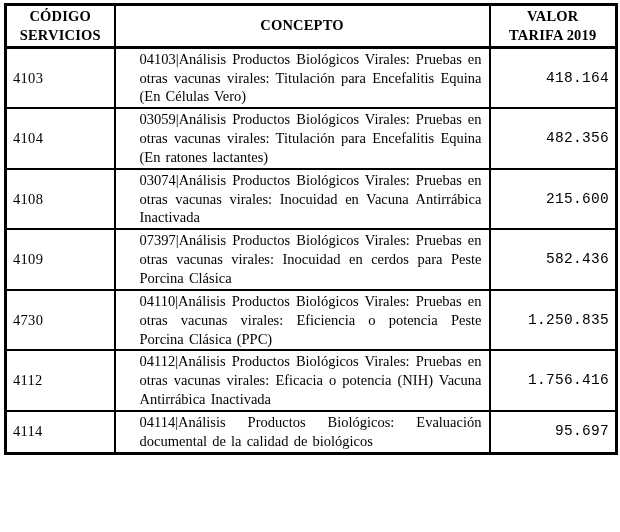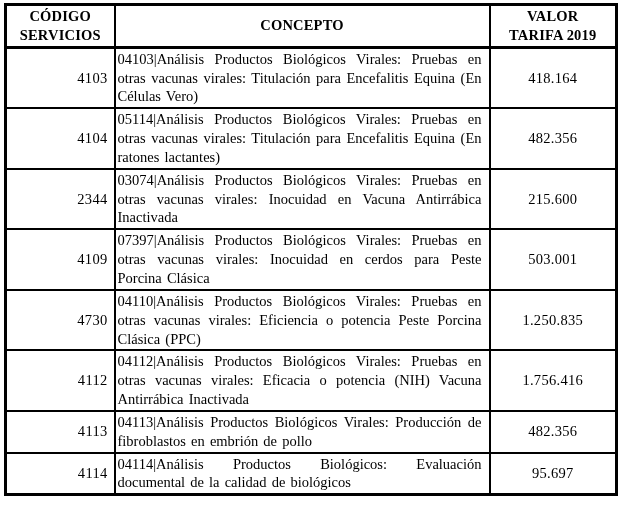--- a/index.html
+++ b/index.html
@@ -37,32 +37,33 @@
   }
   th {
     font-weight: bold;
     text-align: center;
     white-space: pre-line;
     height: 40px;
     border-bottom-width: 3px;
     letter-spacing: 0.2px;
   }
   td.code-cell {
-    text-align: right;
+    text-align: left;
     letter-spacing: 0.3px;
   }
   td.concept-cell {
     text-align: justify;
     text-justify: inter-word;
     word-spacing: 1.5px;
-    padding: 1px 7px 1px 2px;
+    padding: 1px 7px 1px 24px;
   }
   td.value-cell {
-    text-align: center;
+    text-align: right;
     letter-spacing: 0.3px;
+    font-family: Liberation Mono, monospace;
   }
   tr.row-tall  td { height: 57px; }
   tr.row-short td { height: 37px; }
 </style>
 </head>
 <body>
 
 <div class="page">
   <table class="tariff">
     <colgroup>
@@ -80,48 +81,43 @@
       </tr>
     </thead>
     <tbody>
       <tr class="row-tall">
         <td class="code-cell">4103</td>
         <td class="concept-cell">04103|Análisis Productos Biológicos Virales: Pruebas en otras vacunas virales: Titulación para Encefalitis Equina (En Células Vero)</td>
         <td class="value-cell">418.164</td>
       </tr>
       <tr class="row-tall">
         <td class="code-cell">4104</td>
-        <td class="concept-cell">05114|Análisis Productos Biológicos Virales: Pruebas en otras vacunas virales: Titulación para Encefalitis Equina (En ratones lactantes)</td>
+        <td class="concept-cell">03059|Análisis Productos Biológicos Virales: Pruebas en otras vacunas virales: Titulación para Encefalitis Equina (En ratones lactantes)</td>
         <td class="value-cell">482.356</td>
       </tr>
       <tr class="row-tall">
-        <td class="code-cell">2344</td>
+        <td class="code-cell">4108</td>
         <td class="concept-cell">03074|Análisis Productos Biológicos Virales: Pruebas en otras vacunas virales: Inocuidad en Vacuna Antirrábica Inactivada</td>
         <td class="value-cell">215.600</td>
       </tr>
       <tr class="row-tall">
         <td class="code-cell">4109</td>
         <td class="concept-cell">07397|Análisis Productos Biológicos Virales: Pruebas en otras vacunas virales: Inocuidad en cerdos para Peste Porcina Clásica</td>
-        <td class="value-cell">503.001</td>
+        <td class="value-cell">582.436</td>
       </tr>
       <tr class="row-tall">
         <td class="code-cell">4730</td>
         <td class="concept-cell">04110|Análisis Productos Biológicos Virales: Pruebas en otras vacunas virales: Eficiencia o potencia Peste Porcina Clásica (PPC)</td>
         <td class="value-cell">1.250.835</td>
       </tr>
       <tr class="row-tall">
         <td class="code-cell">4112</td>
         <td class="concept-cell">04112|Análisis Productos Biológicos Virales: Pruebas en otras vacunas virales: Eficacia o potencia (NIH) Vacuna Antirrábica Inactivada</td>
         <td class="value-cell">1.756.416</td>
       </tr>
       <tr class="row-short">
-        <td class="code-cell">4113</td>
-        <td class="concept-cell">04113|Análisis Productos Biológicos Virales: Producción de fibroblastos en embrión de pollo</td>
-        <td class="value-cell">482.356</td>
-      </tr>
-      <tr class="row-short">
         <td class="code-cell">4114</td>
         <td class="concept-cell">04114|Análisis Productos Biológicos: Evaluación documental de la calidad de biológicos</td>
         <td class="value-cell">95.697</td>
       </tr>
     </tbody>
   </table>
 </div>
 
 </body></html>

